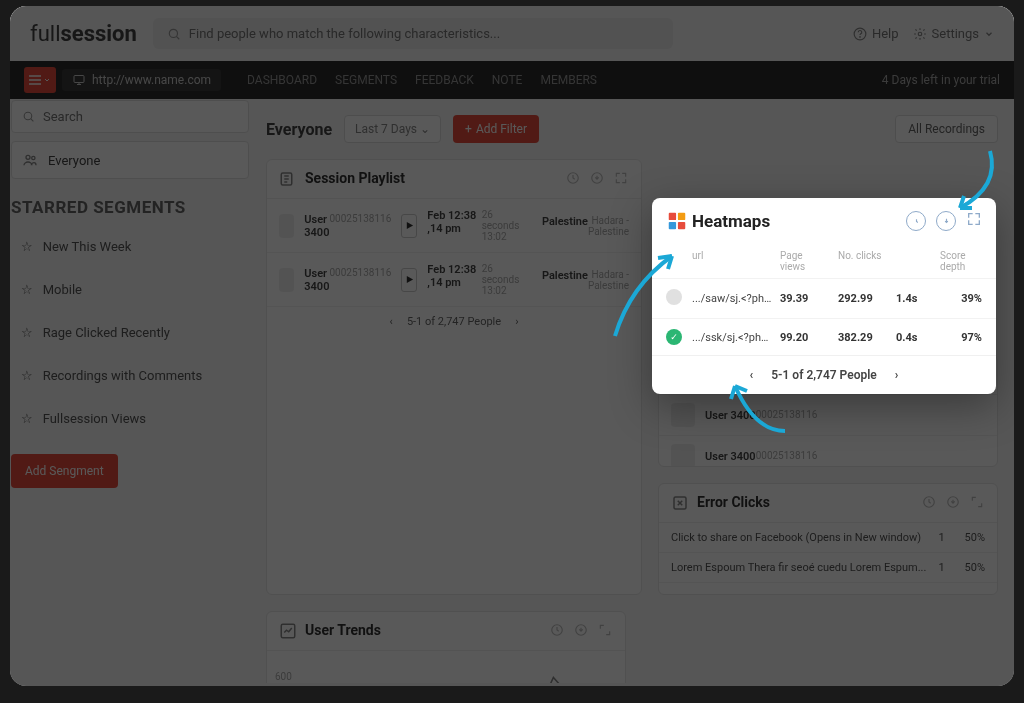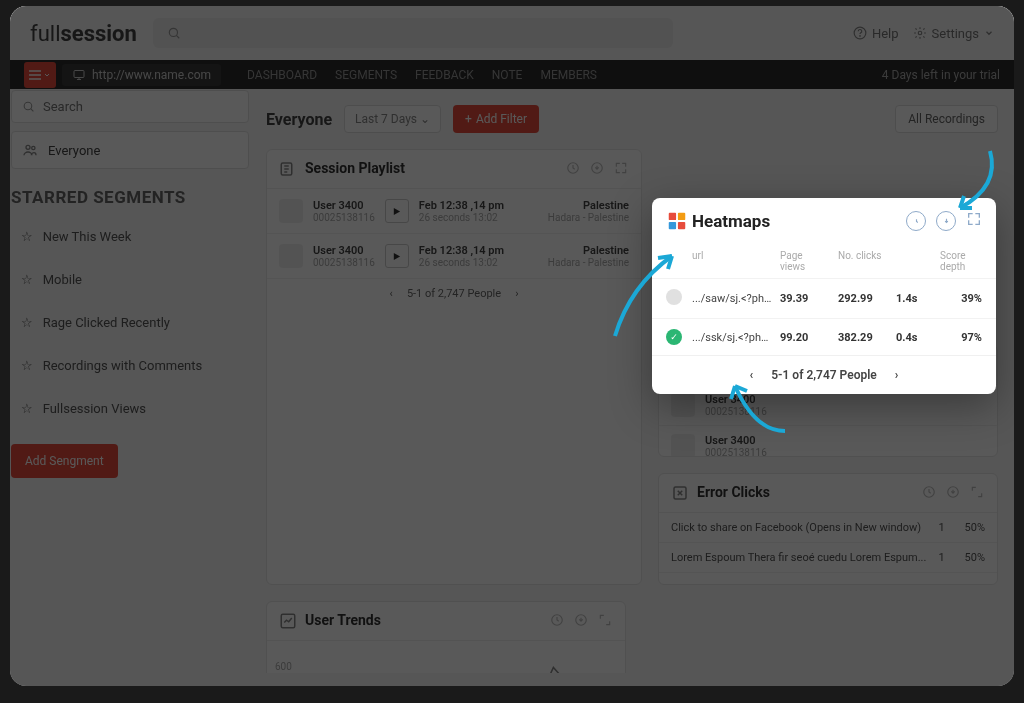--- a/index.html
+++ b/index.html
@@ -8,21 +8,21 @@
 .dim-overlay{position:absolute;inset:0;background:rgba(0,0,0,0.65);z-index:10;pointer-events:none}
 
 .header{display:flex;align-items:center;padding:12px 20px;background:#f5f5f5;gap:16px}
 .logo{font-size:22px;font-weight:400;color:#444}
 .logo b{font-weight:700}
 .search-main{flex:1;display:flex;align-items:center;gap:8px;background:#eaeaea;padding:8px 14px;border-radius:6px;max-width:520px}
 .search-main input{border:none;background:transparent;flex:1;font-size:13px;color:#888;outline:none}
 .hr{display:flex;align-items:center;gap:14px;margin-left:auto;color:#777;font-size:13px}
 .hr-item{display:flex;align-items:center;gap:5px}
 
-.navbar{background:#2b2b2b;color:#ccc;display:flex;align-items:center;padding:0 14px;height:29px;font-size:12px;gap:6px}
+.navbar{background:#2b2b2b;color:#ccc;display:flex;align-items:center;padding:0 14px;height:38px;font-size:12px;gap:6px}
 .menu-btn{background:#e74c3c;width:32px;height:26px;display:flex;align-items:center;justify-content:center;border-radius:3px;color:#fff}
 .url-chip{background:#3a3a3a;padding:4px 10px;border-radius:3px;display:flex;align-items:center;gap:6px}
 .nav-links{display:flex;gap:18px;margin-left:20px}
 .nav-links span{color:#999}
 .trial{margin-left:auto;color:#aaa}
 
 .body{display:flex;height:calc(100% - 96px)}
 .sidebar{width:240px;padding:1px;display:flex;flex-direction:column;gap:8px}
 .side-search{display:flex;align-items:center;gap:8px;background:#fff;padding:8px 10px;border-radius:4px;border:1px solid #e0e0e0}
 .side-search input{border:none;outline:none;font-size:13px;flex:1}
@@ -41,21 +41,21 @@
 .cards-row{display:flex;gap:16px}
 .card{background:#fff;border-radius:6px;border:1px solid #e5e5e5;flex:1;overflow:hidden}
 .card-hd{display:flex;align-items:flex-start;padding:10px 12px;border-bottom:1px solid #eee;gap:8px}
 .card-hd h4{font-size:14px;color:#333;flex:1}
 .card-hd-icons{display:flex;gap:8px;color:#aaa}
 .ci{width:16px;height:16px;display:flex;align-items:center;justify-content:center}
 
 .session-row{display:flex;align-items:center;padding:10px 12px;border-bottom:1px solid #f0f0f0;gap:10px;font-size:11px;color:#666}
 .avatar{width:24px;height:24px;background:#eee;border-radius:4px}
 .play-box{width:24px;height:24px;border:1px solid #ccc;border-radius:3px;display:flex;align-items:center;justify-content:center}
-.session-info{display:flex;flex-direction:column}
+.session-info{display:flex;flex-direction:row}
 .session-info .name{font-weight:600;color:#444}
 .session-info .sub{font-size:10px;color:#aaa}
 .session-loc{margin-left:auto;text-align:right}
 .paginator{display:flex;align-items:center;justify-content:center;gap:14px;padding:8px;font-size:11px;color:#666}
 
 .trend-card{margin-top:16px}
 .chart-area{padding:20px 12px;height:220px;position:relative}
 .y-labels{position:absolute;left:8px;top:20px;bottom:40px;display:flex;flex-direction:column;justify-content:space-between;font-size:10px;color:#aaa}
 .chart-svg{position:absolute;left:40px;right:10px;top:10px;bottom:30px}
 
@@ -100,20 +100,21 @@
 
   <div class="header">
     <div class="logo"><span>full</span><b>session</b></div>
     <div class="search-main">
       <span>
           <svg width="14" height="14" viewBox="0 0 24 24" fill="none" stroke="#999" stroke-width="2">
             <circle cx="11" cy="11" r="7"></circle>
             <path d="m21 21-5-5"></path>
           </svg>
         </span>
+      <input placeholder="Find people who match the following characteristics..." style="">
     </div>
     <div class="hr">
       <div class="hr-item">
         <span>
             <svg width="14" height="14" viewBox="0 0 24 24" fill="none" stroke="#888" stroke-width="2">
               <circle cx="12" cy="12" r="10"></circle>
               <path d="M9 9a3 3 0 1 1 4 2.8c-.7.4-1 1-1 1.7"></path>
               <circle cx="12" cy="17" r=".5" fill="#888"></circle>
             </svg>
           </span>

